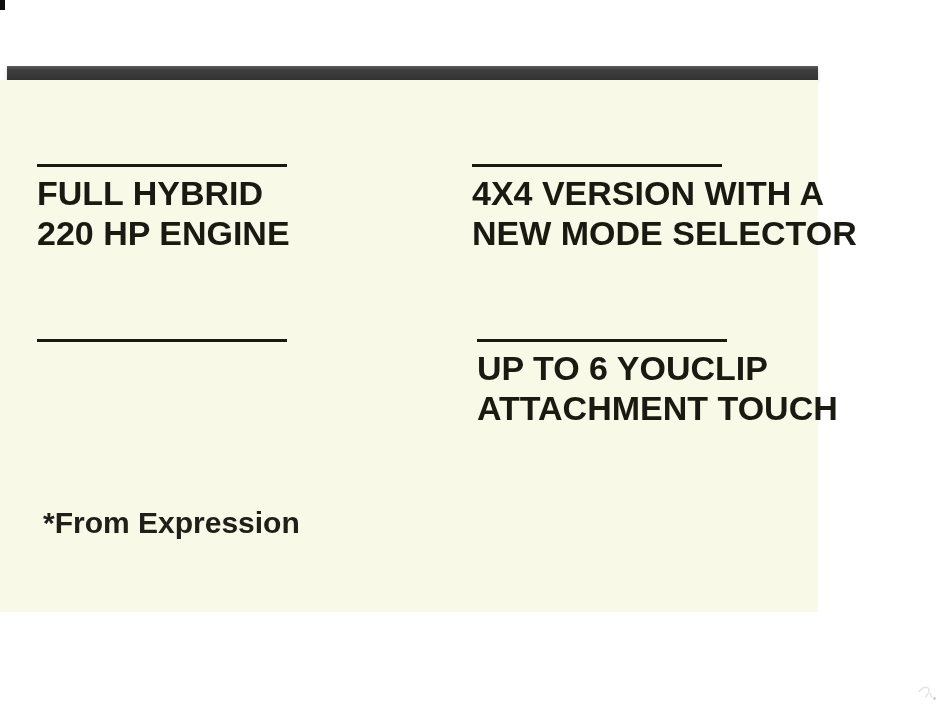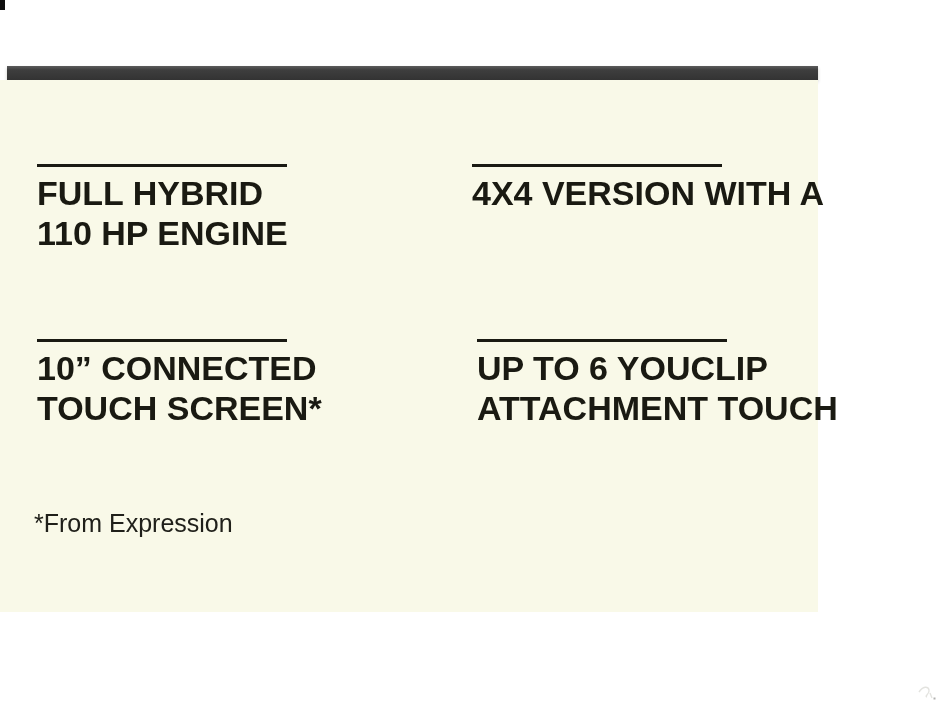--- a/index.html
+++ b/index.html
@@ -52,24 +52,24 @@
     color:var(--ink);
     letter-spacing:0px;
   }
   .feature .title span{display:block;white-space:nowrap;}
   .pos-tl{left:37px;top:84px;}
   .pos-tr{left:452px;top:84px;margin-left:20px;}
   .pos-bl{left:37px;top:259px;}
   .pos-br{left:477px;top:259px;}
   .footnote{
     position:absolute;
-    left:34px;top:428px;
-    font-size:25px;
+    left:43px;top:428px;
+    font-size:30px;
     line-height:30px;
-    font-weight:400;
+    font-weight:700;
     color:#20201a;
   }
   .corner-smudge{
     position:absolute;
     left:916px;top:680px;
     width:20px;height:20px;
     opacity:0.45;
   }
 </style>
 </head>
@@ -80,37 +80,34 @@
   <div class="corner-mark"></div>
 
   <div class="top-bar"></div>
 
   <div class="panel">
 
     <div class="feature pos-tl">
       <div class="rule"></div>
       <h2 class="title">
         <span>FULL HYBRID</span>
-        <span>110 HP ENGINE</span>
+        <span>220 HP ENGINE</span>
       </h2>
     </div>
 
     <div class="feature pos-tr">
       <div class="rule"></div>
       <h2 class="title">
         <span>4X4 VERSION WITH A</span>
+        <span>NEW MODE SELECTOR</span>
       </h2>
     </div>
 
     <div class="feature pos-bl">
       <div class="rule"></div>
-      <h2 class="title">
-        <span>10” CONNECTED</span>
-        <span>TOUCH SCREEN*</span>
-      </h2>
     </div>
 
     <div class="feature pos-br">
       <div class="rule"></div>
       <h2 class="title">
         <span>UP TO 6 YOUCLIP</span>
         <span>ATTACHMENT TOUCH</span>
       </h2>
     </div>
 

